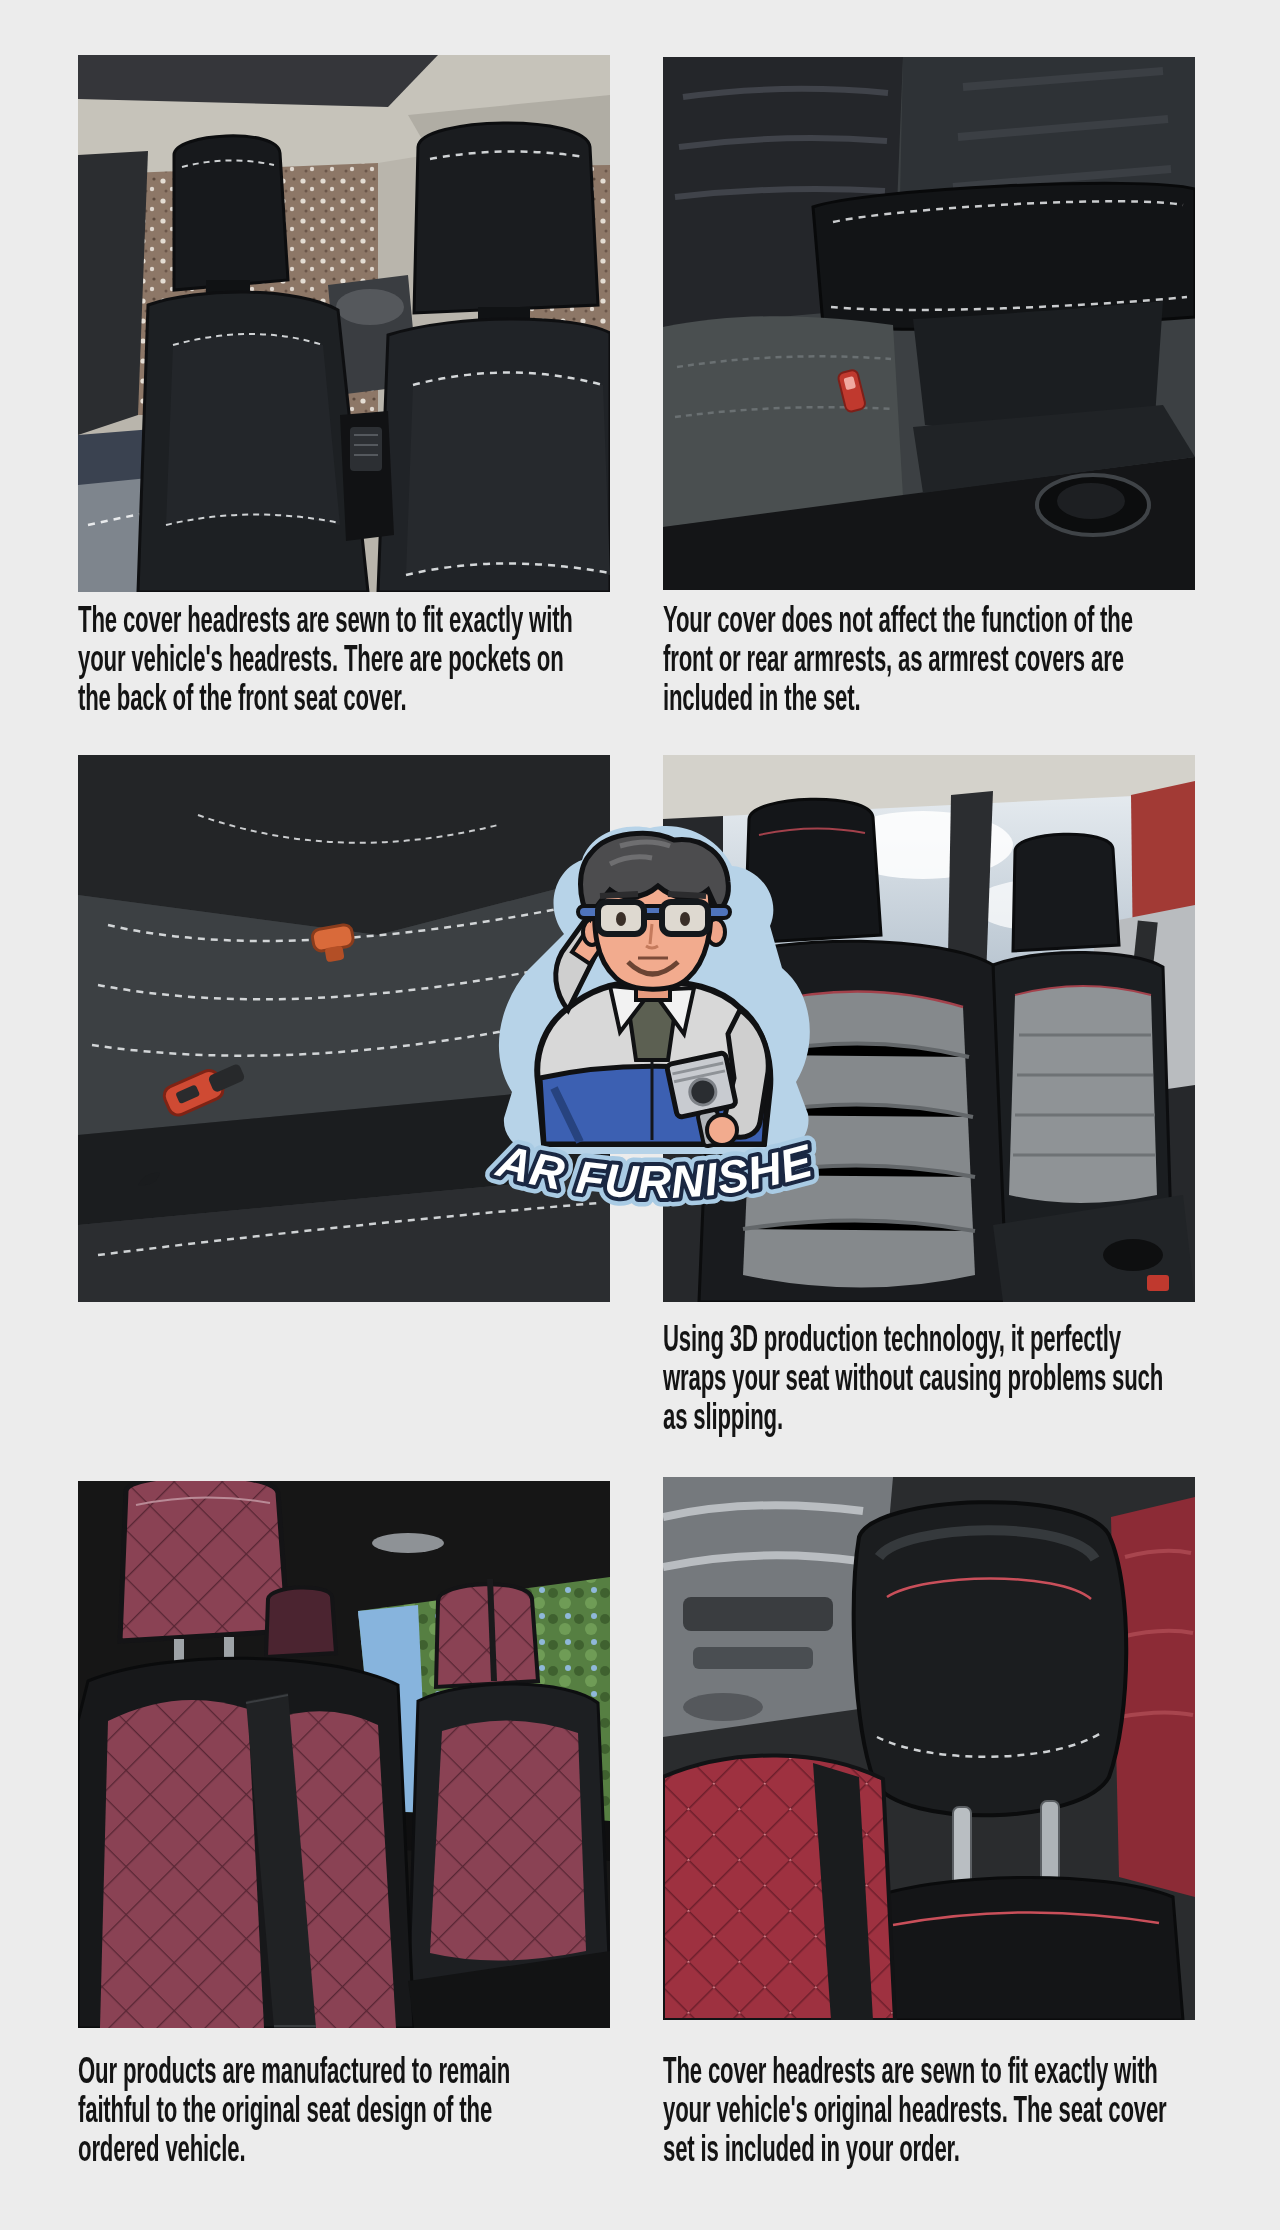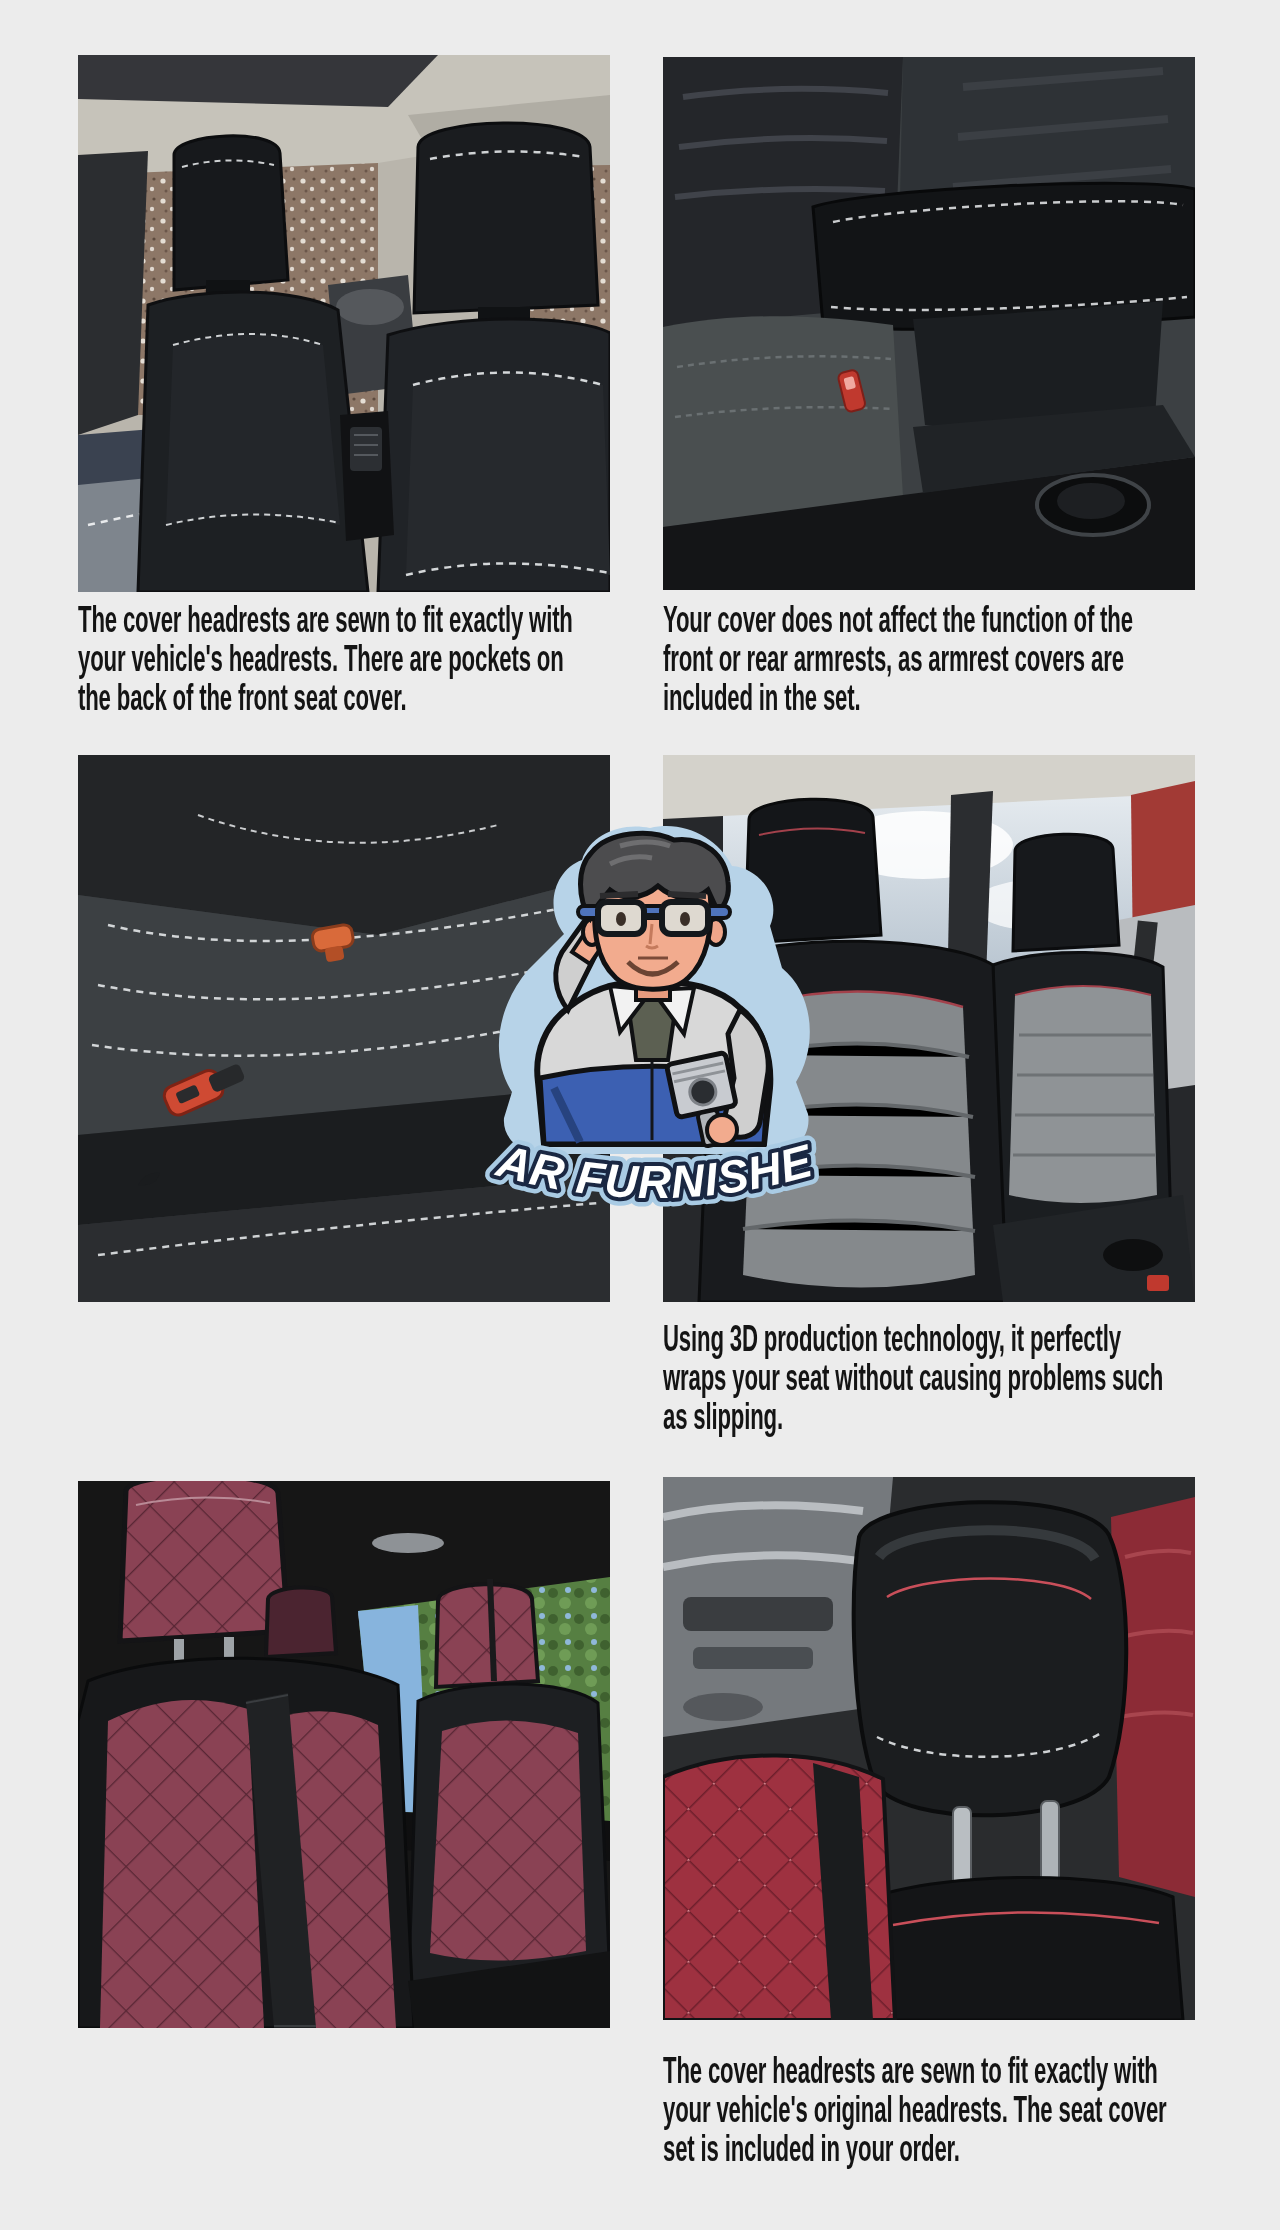--- a/index.html
+++ b/index.html
@@ -255,20 +255,25 @@
       <rect x="378" y="324" width="18" height="140" rx="6" fill="#aeb3b7" stroke="#5b5f63" stroke-width="2"></rect>
 
       <path d="M210,420 C280,396 440,392 510,420 L520,543 L200,543 Z" fill="#141517" stroke="#0a0b0c" stroke-width="3"></path>
       <path d="M230,448 Q360,424 496,446" stroke="#c94f5a" stroke-width="2.5" fill="none"></path>
 
       <path d="M0,300 C70,270 160,272 220,302 L232,543 L0,543 Z" fill="url(#quiltB)" stroke="#121315" stroke-width="4"></path>
       <path d="M150,286 L196,300 L210,543 L168,543 Z" fill="#1a1c1e"></path>
     </svg>
   </div>
 
+  <div class="caption" style="left:78px;top:2051px">
+    <div class="cap-line">Our products are manufactured to remain</div>
+    <div class="cap-line">faithful to the original seat design of the</div>
+    <div class="cap-line">ordered vehicle.</div>
+  </div>
 
   <div class="caption" style="left:663px;top:2051px">
     <div class="cap-line">The cover headrests are sewn to fit exactly with</div>
     <div class="cap-line">your vehicle's original headrests. The seat cover</div>
     <div class="cap-line">set is included in your order.</div>
   </div>
 
   <div class="logo">
     <svg viewBox="0 0 370 420">
       <defs>

